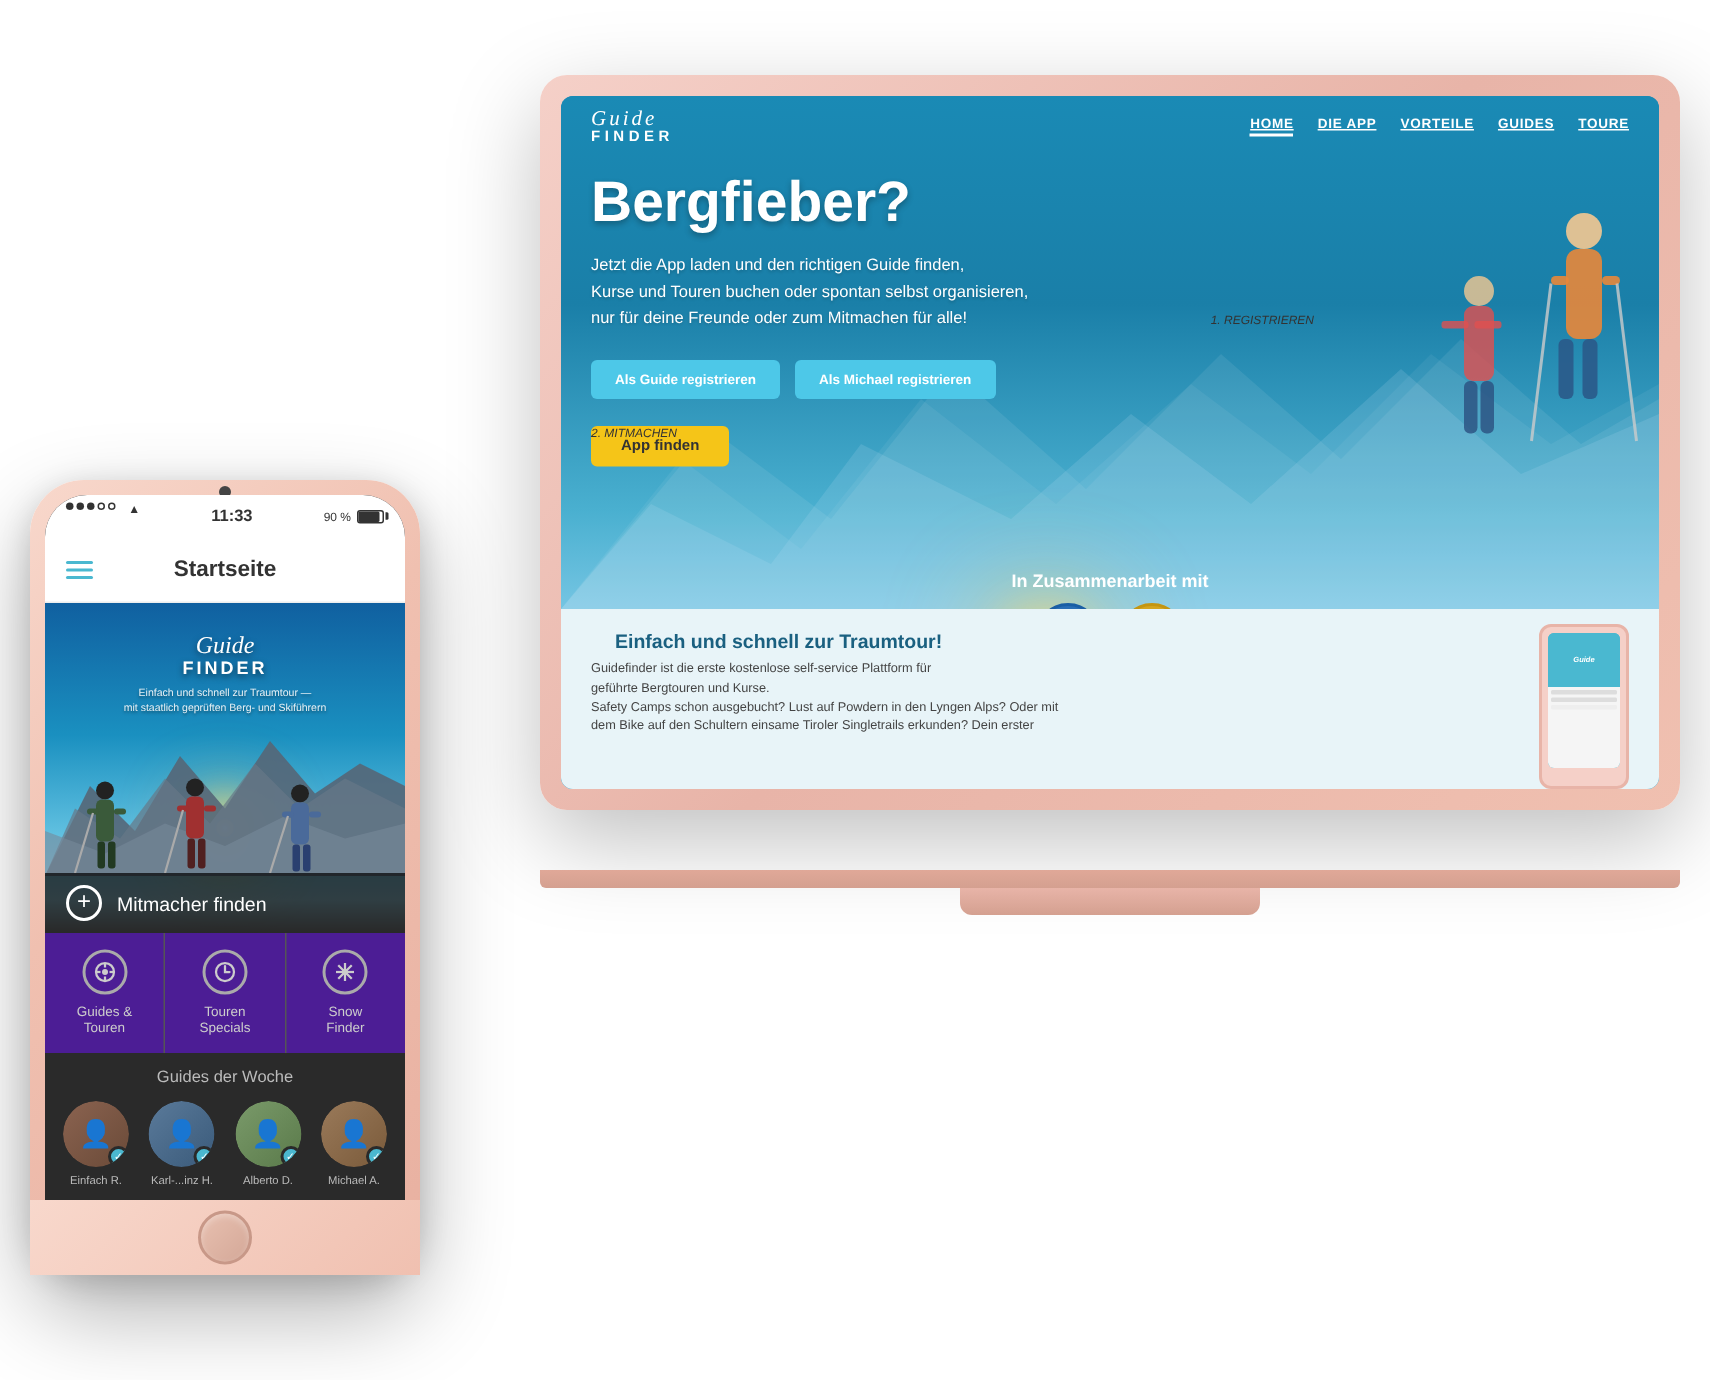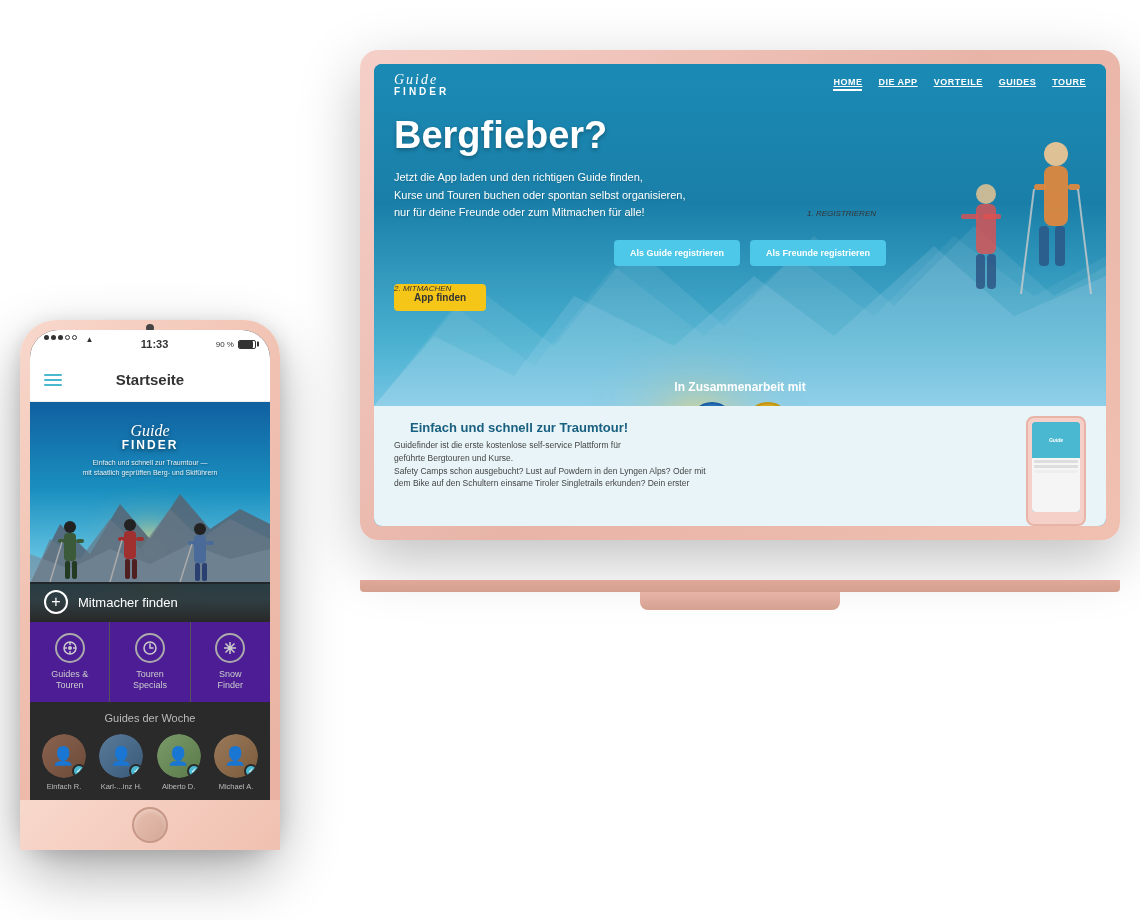--- a/index.html
+++ b/index.html
@@ -150,21 +150,20 @@
       color: white;
       line-height: 1.6;
       margin-bottom: 18px;
       text-shadow: 0 1px 2px rgba(0,0,0,0.2);
     }
 
     .hero-buttons {
       display: flex;
       gap: 10px;
       margin-bottom: 14px;
-      justify-content: flex-end;
     }
 
     .btn-guide {
       background: #4dc8e8;
       color: white;
       border: none;
       padding: 8px 16px;
       border-radius: 4px;
       font-size: 9px;
       font-weight: 600;
@@ -736,21 +735,21 @@
 
           <div class="hero-content">
             <h1 class="hero-title">Bergfieber?</h1>
             <p class="hero-subtitle">
               Jetzt die App laden und den richtigen Guide finden,<br>
               Kurse und Touren buchen oder spontan selbst organisieren,<br>
               nur für deine Freunde oder zum Mitmachen für alle!
             </p>
             <div class="hero-buttons">
               <button class="btn-guide">Als Guide registrieren</button>
-              <button class="btn-sportler">Als Freunde registrieren</button>
+              <button class="btn-sportler">Als Michael registrieren</button>
             </div>
             <div style="margin-top:4px;">
               <button class="btn-app">App finden</button>
             </div>
           </div>
 
           <div class="annotation-registrieren">
             <span>1. REGISTRIEREN</span>
           </div>
           <div class="annotation-mitmachen" style="position:absolute; left:20px; top:220px; font-size:8px; color:#333; font-style:italic; z-index:10;">

